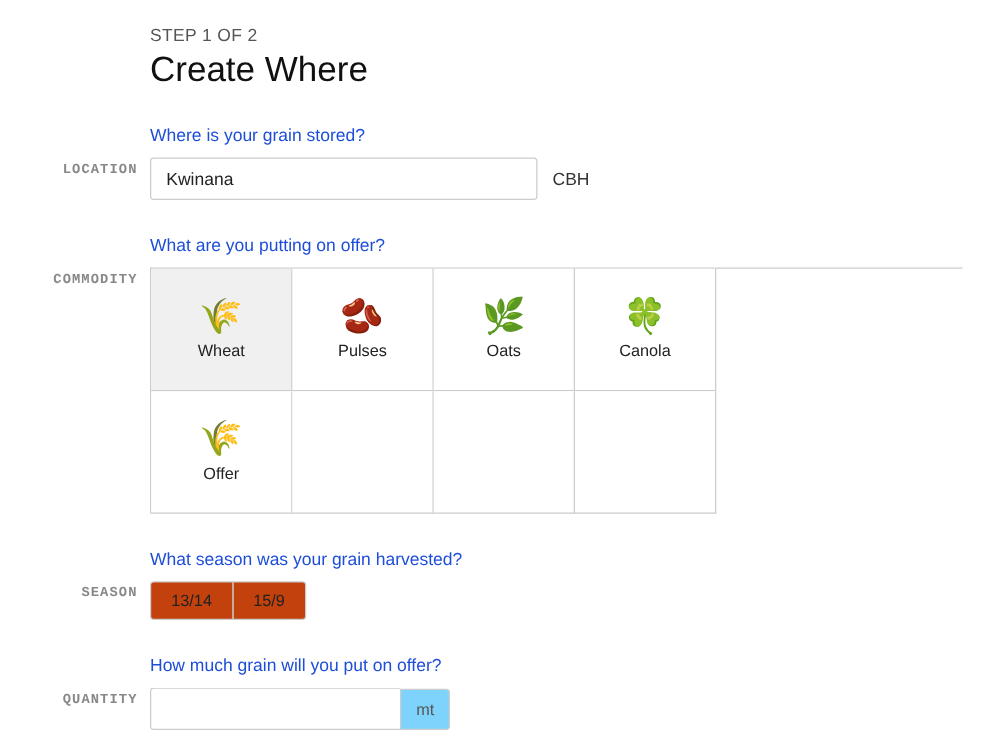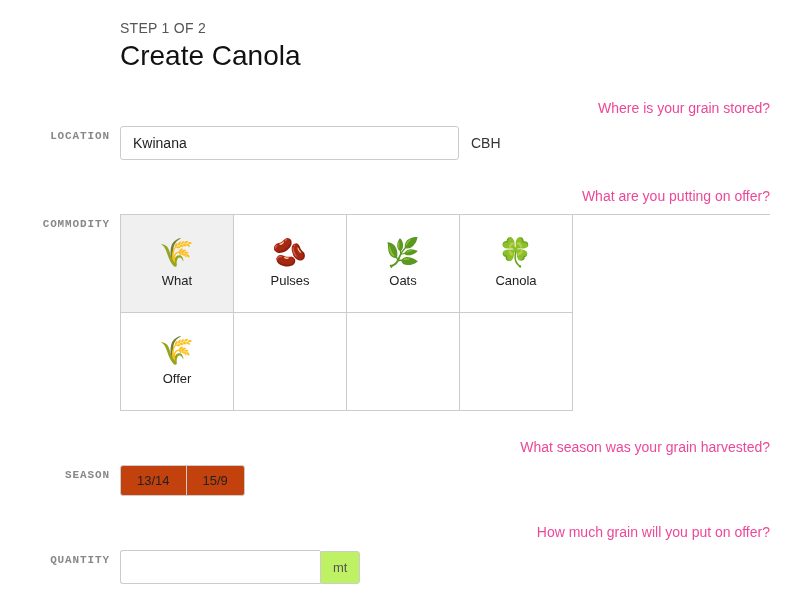--- a/index.html
+++ b/index.html
@@ -46,36 +46,35 @@
       text-transform: uppercase;
       width: 90px;
       text-align: right;
       font-family: Liberation Mono, monospace;
     }
     .field-group {
       flex: 1;
     }
     .field-question {
       font-size: 14px;
-      color: #ec4899;
+      color: #1d4ed8;
       margin-bottom: 10px;
-      text-align: right;
     }
 
     
     .location-input-wrap {
       display: flex;
       align-items: center;
     }
     .location-input {
       border: 1px solid #ccc;
       border-radius: 3px;
       padding: 8px 12px;
       font-size: 14px;
-      width: 339px;
+      width: 310px;
       outline: none;
       color: #222;
     }
     .location-tag {
       margin-left: 12px;
       font-size: 14px;
       font-weight: 500;
       color: #333;
     }
 
@@ -154,52 +153,52 @@
       font-size: 14px;
       width: 200px;
       outline: none;
       color: #222;
     }
     .quantity-unit {
       border: 1px solid #ccc;
       border-radius: 0 3px 3px 0;
       padding: 8px 12px;
       font-size: 13px;
-      background: #bef264;
+      background: #7dd3fc;
       color: #555;
     }
   </style>
 </head>
 <body>
 
 <div class="page">
 
   <div class="step-label">STEP 1 OF 2</div>
-  <h1 class="page-title">Create Canola</h1>
+  <h1 class="page-title">Create Where</h1>
 
   <div class="form-row">
     <div class="side-label">LOCATION</div>
     <div class="field-group">
       <div class="field-question">Where is your grain stored?</div>
       <div class="location-input-wrap">
         <input type="text" class="location-input" value="Kwinana" style="">
         <span class="location-tag">CBH</span>
       </div>
     </div>
   </div>
 
   <div class="form-row">
     <div class="side-label">COMMODITY</div>
     <div class="field-group">
       <div class="field-question">What are you putting on offer?</div>
       <div class="commodity-grid">
 
         <div class="commodity-cell selected">
           <div class="commodity-icon">🌾</div>
-          <div class="commodity-label">What</div>
+          <div class="commodity-label">Wheat</div>
         </div>
         <div class="commodity-cell">
           <div class="commodity-icon">🫘</div>
           <div class="commodity-label">Pulses</div>
         </div>
         <div class="commodity-cell">
           <div class="commodity-icon">🌿</div>
           <div class="commodity-label">Oats</div>
         </div>
         <div class="commodity-cell">

